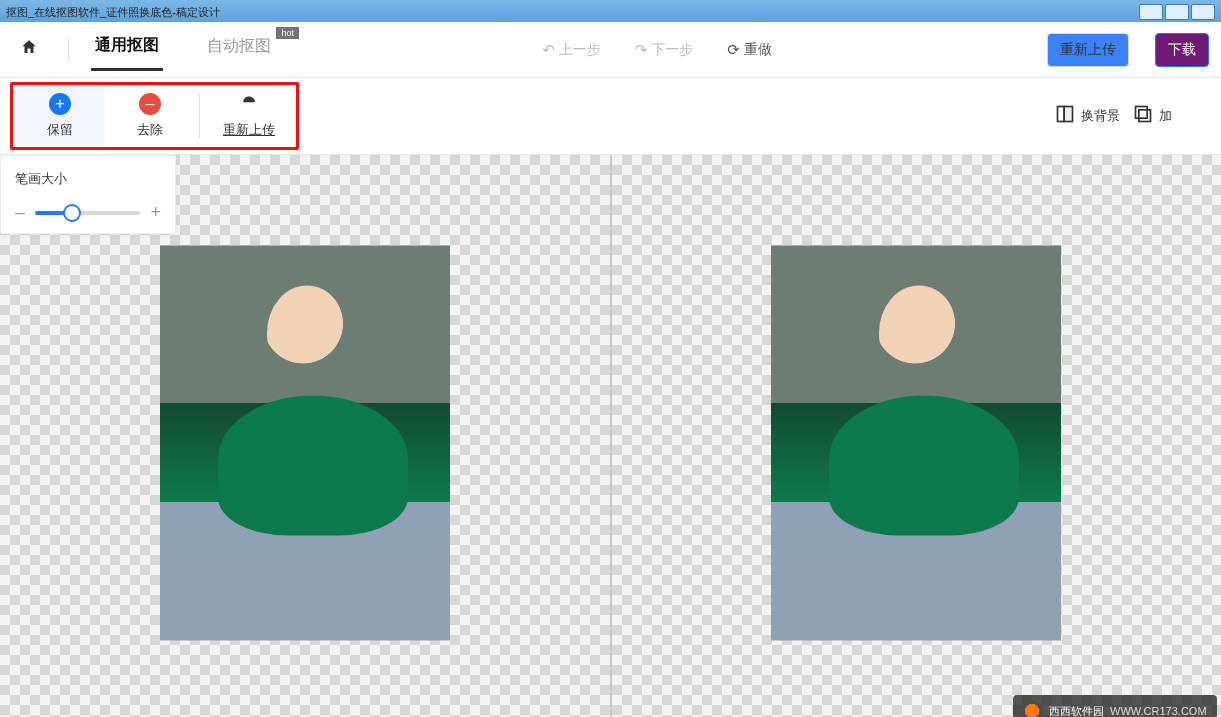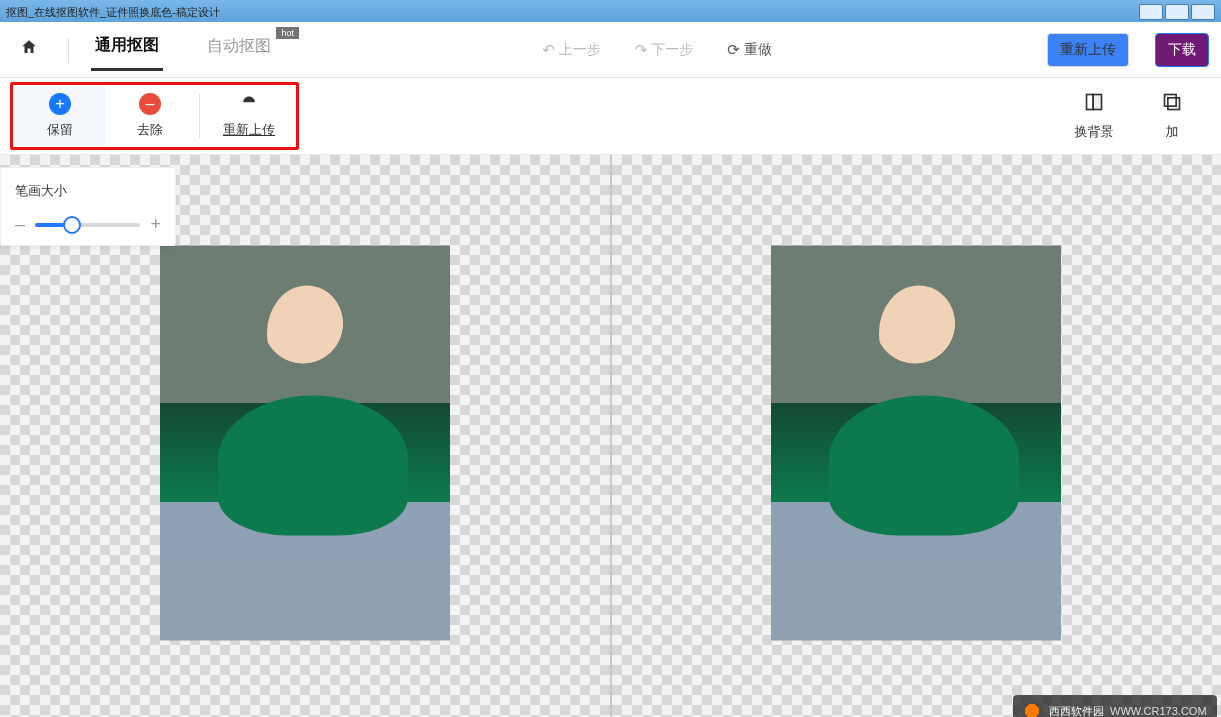--- a/index.html
+++ b/index.html
@@ -28,26 +28,26 @@
   .toolrow .redbox { display:flex; border:3px solid #e11; border-radius:2px; padding:2px 2px; }
   .tool { width:90px; display:flex; flex-direction:column; align-items:center; gap:6px; font-size:13px; color:#333; cursor:pointer; padding:6px 0; }
   .tool.keep { background:#f3f6fb; }
   .tool .ti { width:22px; height:22px; border-radius:50%; display:flex; align-items:center; justify-content:center; font-size:16px; color:#fff; }
   .ti.plus  { background:#1677ff; }
   .ti.minus { background:#e74c3c; }
   .tool .tg { width:22px; height:22px; display:flex; align-items:center; justify-content:center; font-size:18px; color:#333; }
   .tool .ul { text-decoration:underline; }
   .vdiv { width:1px; height:44px; background:#e0e0e0; align-self:center; margin:0 4px; }
   .toolrow .spacer { flex:1; }
-  .rtool { width:78px; display:flex; flex-direction:column; align-items:center; gap:6px; font-size:13px; color:#333; cursor:pointer; }
+  .rtool { width:78px; display:flex; align-items:center; gap:6px; font-size:13px; color:#333; cursor:pointer; }
   .rtool .tg { font-size:18px; color:#333; }
 
   
   .canvas-wrap { position:relative; height:576px; }
-  .brush-panel { position:absolute; top:12px; left:0; background:#fff; padding:14px 14px 10px; border:1px solid #eee; border-radius:2px; z-index:5; width:146px; box-shadow:0 2px 4px rgba(0,0,0,.05); }
+  .brush-panel { position:absolute; top:0; left:0; background:#fff; padding:14px 14px 10px; border:1px solid #eee; border-radius:2px; z-index:5; width:146px; box-shadow:0 2px 4px rgba(0,0,0,.05); }
   .brush-panel .lbl { font-size:13px; color:#333; margin-bottom:14px; }
   .brush-panel .row { display:flex; align-items:center; gap:10px; }
   .pm { font-size:18px; color:#999; cursor:pointer; user-select:none; }
   .slider { flex:1; height:4px; background:#d8d8d8; border-radius:2px; position:relative; }
   .slider .fill { position:absolute; left:0; top:0; bottom:0; width:35%; background:#2878ff; border-radius:2px; }
   .slider .knob { position:absolute; left:35%; top:50%; width:14px; height:14px; background:#fff; border:2px solid #2878ff; border-radius:50%; transform:translate(-50%,-50%); cursor:pointer; }
 
   
   .split { display:flex; height:100%; }
   .pane { flex:1; position:relative;

